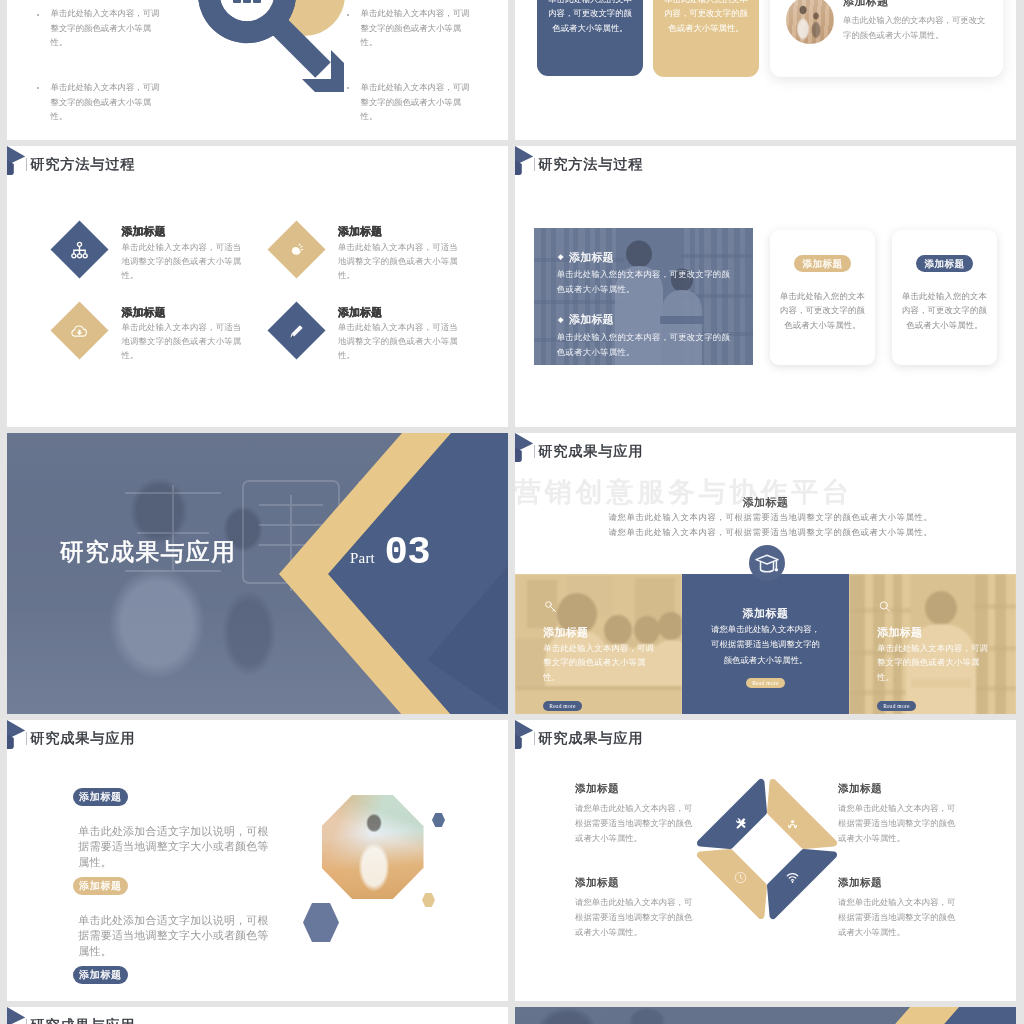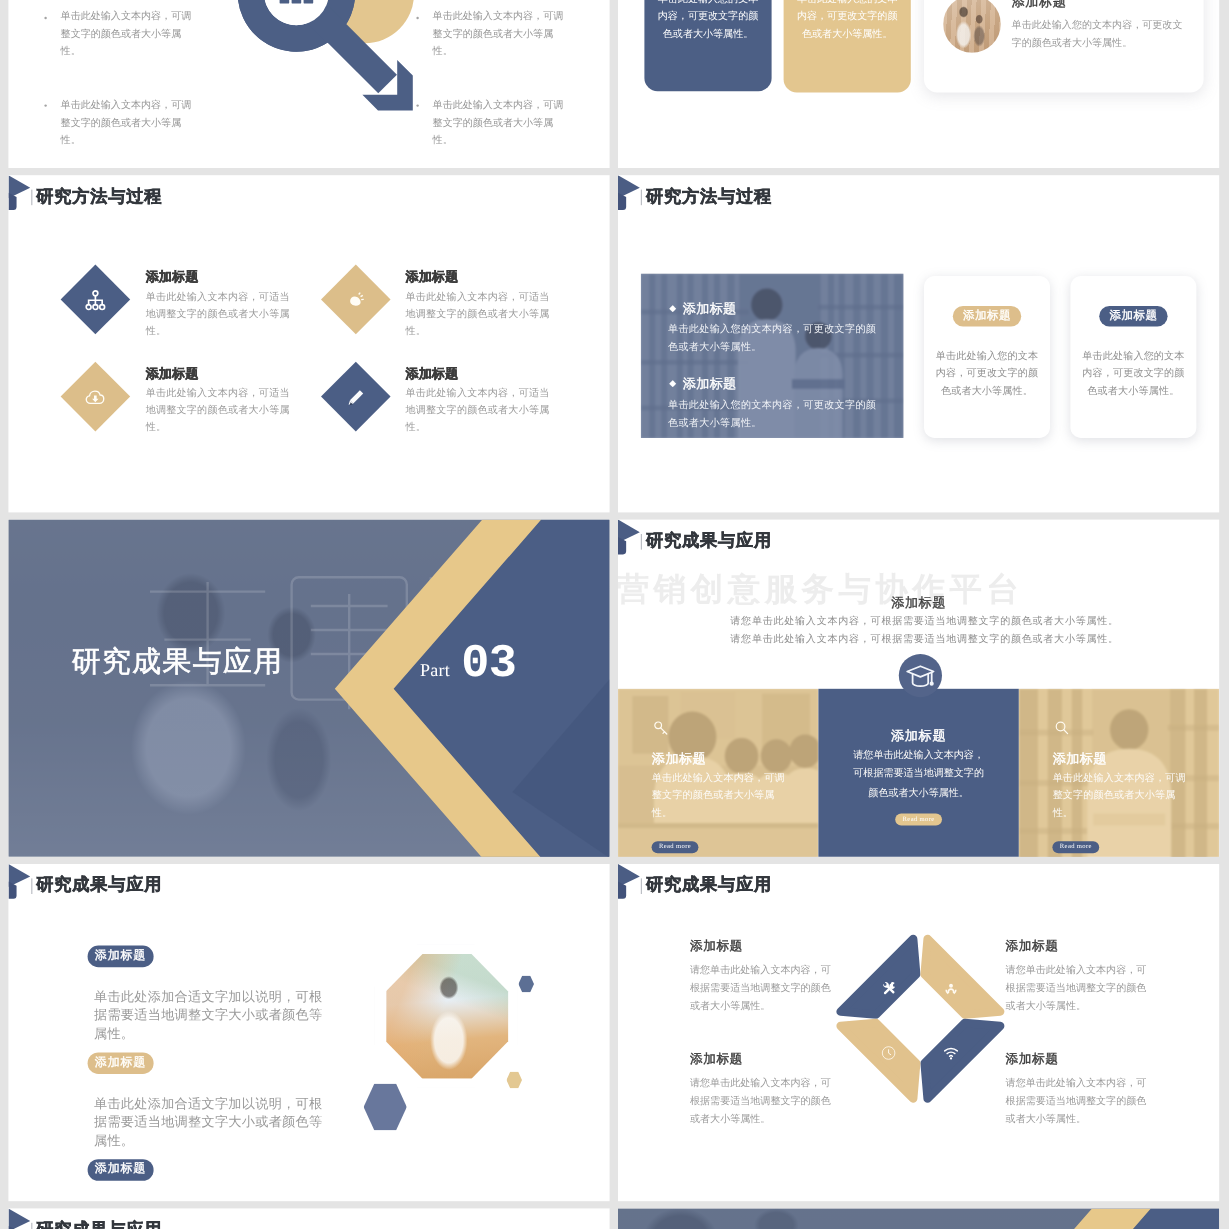--- a/index.html
+++ b/index.html
@@ -6,21 +6,21 @@
   body{width:1024px;height:1024px;background:#e4e4e4;overflow:hidden;
        font-family:"Liberation Serif",serif;-webkit-font-smoothing:antialiased;}
   .sheet{position:absolute;left:0;top:0;width:1024px;height:1024px;}
   .slide{position:absolute;background:#fff;overflow:hidden;width:501px;height:281px;}
   
   .c1{left:7px;} .c2{left:515px;}
   
   .r1{top:-141px;} .r2{top:146px;} .r3{top:433px;} .r4{top:720px;} .r5{top:1007px;}
 
   
-  .shead{position:absolute;left:0;top:0;width:100%;height:40px;font-weight:bold;}
+  .shead{position:absolute;left:0;top:0;width:100%;height:40px;}
   .flag{position:absolute;left:-0.1px;top:-0.1px;width:19px;height:30px;display:block;}
   .stitle{position:absolute;left:23.3px;top:11px;font-size:14.3px;color:#33373d;
           letter-spacing:.7px;line-height:1;white-space:nowrap;
           -webkit-text-stroke:.4px #33373d;}
   .tbar{position:absolute;left:18.6px;top:12px;width:.8px;height:13px;background:#bcbfc5;}
 
   .ttl{font-weight:bold;color:#3c3c3c;}
   .bodytxt{color:#9a9a9a;line-height:1.72;}
 
   

